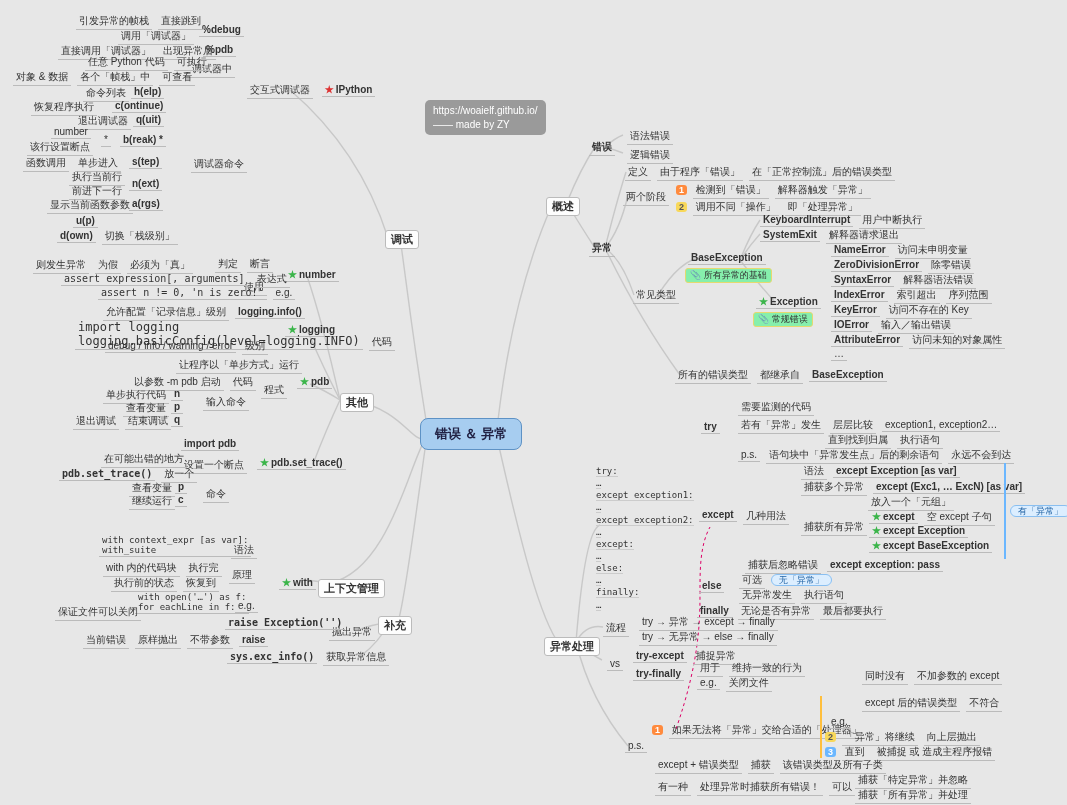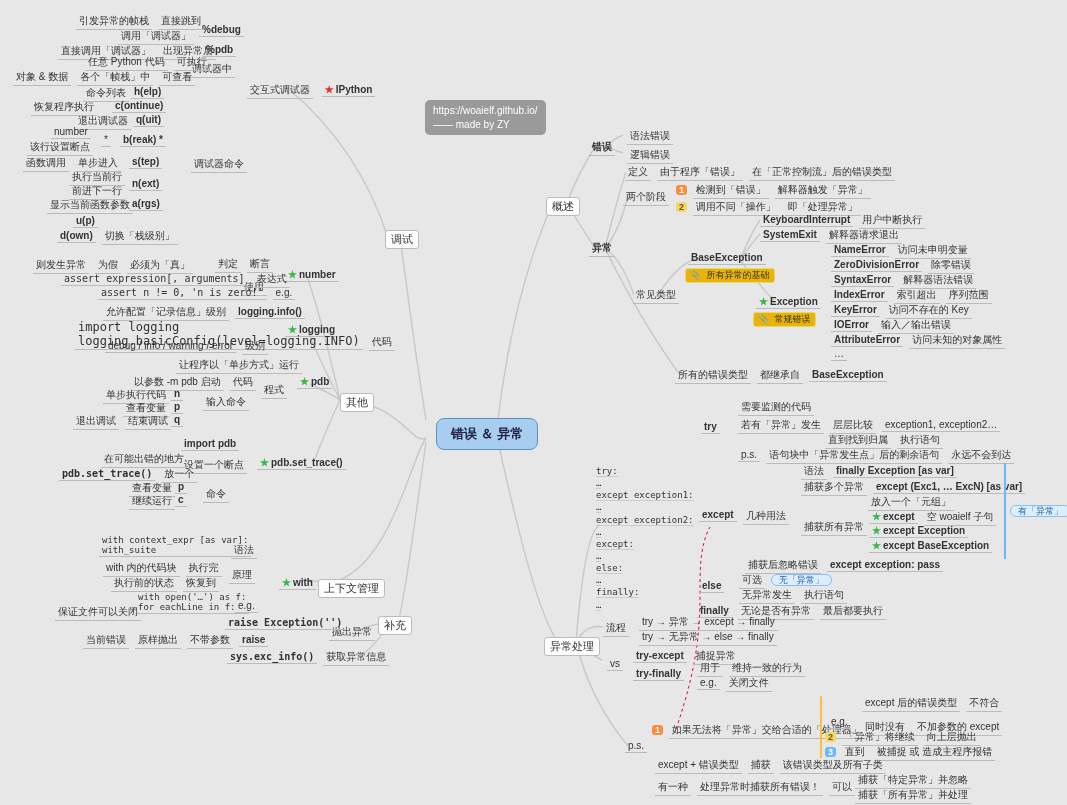--- a/index.html
+++ b/index.html
@@ -12,39 +12,39 @@
     overflow: hidden;
     position: relative;
   }
   svg.wires {
     position: absolute; left:0; top:0; width:1067px; height:805px;
     pointer-events:none;
   }
   .root {
     position:absolute; left:420px; top:418px;
     background:#a7cdf0; border:1px solid #5e92c5; border-radius:8px;
-    padding:6px 14px; font-size:13px; font-weight:bold; color:#224;margin-left:16px;
+    padding:6px 14px; font-size:13px; font-weight:bold; color:#224;
   }
   .watermark {
     position:absolute; left:425px; top:100px;
     background:#9a9a9a; color:#fff; border-radius:5px;
     padding:4px 8px; font-size:10px; line-height:1.35;
   }
   .hub {
     position:absolute; font-size:11px; color:#333;
-    font-weight:400;
+    font-weight:700;
   }
   .node, .row { position:absolute; white-space:nowrap; }
   .box { display:inline-block; border-bottom:1px solid #bbb; padding:0 3px 1px; margin:0 3px; }
   .b  { border:1px solid #bbb; border-radius:3px; padding:1px 5px; background:#fdfdfd; }
   .bold { font-weight:bold; }
   .code { font-family:Consolas,Menlo,monospace; }
   .star-g::before { content:"★"; color:#3bb54a; margin-right:2px; font-size:10px; }
   .star-r::before { content:"★"; color:#d33; margin-right:2px; font-size:10px; }
-  .note { background:#eab308; border:1px solid #e6d96f; border-radius:3px; padding:0 4px; font-size:9px; display:inline-block;font-family:Liberation Mono, monospace;}
+  .note { background:#86efac; border:1px solid #e6d96f; border-radius:3px; padding:0 4px; font-size:9px; display:inline-block;}
   .tag1 { background:#ff8a3d; color:#fff; border-radius:3px; padding:0 3px; font-size:9px; font-weight:bold; display:inline-block;}
   .tag2 { background:#f8d85a; color:#555; border-radius:3px; padding:0 3px; font-size:9px; font-weight:bold; display:inline-block;}
   .tag3 { background:#6bb7ff; color:#fff; border-radius:3px; padding:0 3px; font-size:9px; font-weight:bold; display:inline-block;}
   .pill-b { background:#dceeff; border:1px solid #8abff0; border-radius:10px; padding:0 7px; color:#2465a5; font-size:9px;}
   .bar  { position:absolute; border-left:2px solid #6bb7ff; }
   .bar-g{ position:absolute; border-left:2px solid #ffbf3d; }
   .stack { position:absolute; font-family:Consolas,Menlo,monospace; font-size:9px; line-height:1.35; text-align:left;}
   .stack span{border-bottom:1px solid #ccc;}
 </style>
 </head>
@@ -141,25 +141,25 @@
 </div>
 
 <div class="node" style="left:698px; top:421px"><span class="box bold">try</span></div>
 <div class="node" style="left:735px; top:400px"><span class="box">需要监测的代码</span></div>
 <div class="node" style="left:735px; top:418px"><span class="box">若有「异常」发生</span><span class="box">层层比较</span><span class="box">exception1, exception2…</span></div>
 <div class="node" style="left:822px; top:433px"><span class="box">直到找到归属</span><span class="box">执行语句</span></div>
 <div class="node" style="left:735px; top:448px"><span class="box">p.s.</span><span class="box">语句块中「异常发生点」后的剩余语句</span><span class="box">永远不会到达</span></div>
 
 <div class="node" style="left:696px; top:509px"><span class="box bold">except</span></div>
 <div class="node" style="left:740px; top:509px"><span class="box">几种用法</span></div>
-<div class="node" style="left:798px; top:464px"><span class="box">语法</span><span class="box bold">finally Exception [as var]</span></div>
+<div class="node" style="left:798px; top:464px"><span class="box">语法</span><span class="box bold">except Exception [as var]</span></div>
 <div class="node" style="left:798px; top:480px"><span class="box">捕获多个异常</span><span class="box bold">except (Exc1, … ExcN) [as var]</span></div>
 <div class="node" style="left:865px; top:495px"><span class="box">放入一个「元组」</span></div>
 <div class="node" style="left:798px; top:520px"><span class="box">捕获所有异常</span></div>
-<div class="node" style="left:866px; top:510px"><span class="box bold star-g">except</span><span class="box">空 woaielf 子句</span></div>
+<div class="node" style="left:866px; top:510px"><span class="box bold star-g">except</span><span class="box">空 except 子句</span></div>
 <div class="node" style="left:866px; top:525px"><span class="box bold star-g">except Exception</span></div>
 <div class="node" style="left:866px; top:540px"><span class="box bold star-g">except BaseException</span></div>
 <div class="node" style="left:742px; top:558px"><span class="box">捕获后忽略错误</span><span class="box bold">except exception: pass</span></div>
 <div class="bar" style="left:1004px; top:463px; height:96px"></div>
 <div class="node" style="left:1010px; top:505px"><span class="pill-b">有「异常」</span></div>
 
 <div class="node" style="left:696px; top:580px"><span class="box bold">else</span></div>
 <div class="node" style="left:736px; top:573px"><span class="box">可选</span> <span class="pill-b">无「异常」</span></div>
 <div class="node" style="left:736px; top:588px"><span class="box">无异常发生</span><span class="box">执行语句</span></div>
 
@@ -172,21 +172,21 @@
 <div class="node" style="left:604px; top:658px"><span class="box">vs</span></div>
 <div class="node" style="left:630px; top:649px"><span class="box bold">try-except</span><span class="box">捕捉异常</span></div>
 <div class="node" style="left:630px; top:668px"><span class="box bold">try-finally</span></div>
 <div class="node" style="left:694px; top:661px"><span class="box">用于</span><span class="box">维持一致的行为</span></div>
 <div class="node" style="left:694px; top:676px"><span class="box">e.g.</span><span class="box">关闭文件</span></div>
 
 <div class="node" style="left:622px; top:740px"><span class="box">p.s.</span></div>
 <div class="node" style="left:652px; top:723px"><span class="tag1">1</span> <span class="box">如果无法将「异常」交给合适的「处理器」</span></div>
 <div class="node" style="left:825px; top:716px"><span class="box">e.g.</span></div>
 <div class="node" style="left:859px; top:696px"><span class="box">except 后的错误类型</span><span class="box">不符合</span></div>
-<div class="node" style="left:859px; top:720px"><span class="box">同时没有</span><span class="box">不加参数的 except</span></div>
+<div class="node" style="left:859px; top:669px"><span class="box">同时没有</span><span class="box">不加参数的 except</span></div>
 <div class="node" style="left:825px; top:730px"><span class="tag2">2</span> <span class="box">「异常」将继续</span><span class="box">向上层抛出</span></div>
 <div class="node" style="left:825px; top:745px"><span class="tag3">3</span> <span class="box">直到</span><span class="box">被捕捉 或 造成主程序报错</span></div>
 <div class="bar-g" style="left:820px; top:696px; height:62px"></div>
 
 <div class="node" style="left:652px; top:758px"><span class="box">except + 错误类型</span><span class="box">捕获</span><span class="box">该错误类型及所有子类</span></div>
 <div class="node" style="left:652px; top:780px"><span class="box">有一种</span><span class="box">处理异常时捕获所有错误！</span><span class="box">可以</span></div>
 <div class="node" style="left:852px; top:773px"><span class="box">捕获「特定异常」并忽略</span></div>
 <div class="node" style="left:852px; top:788px"><span class="box">捕获「所有异常」并处理</span></div>
 
 <div class="node" style="left:244px; top:83px"><span class="box">交互式调试器</span> <span class="box star-r bold">IPython</span></div>

